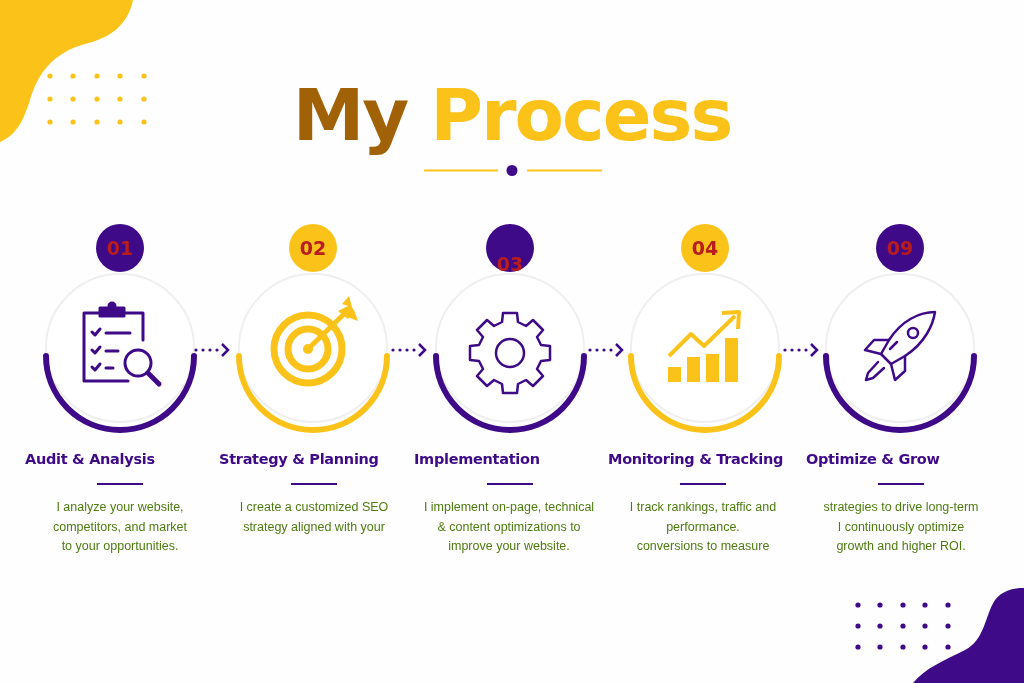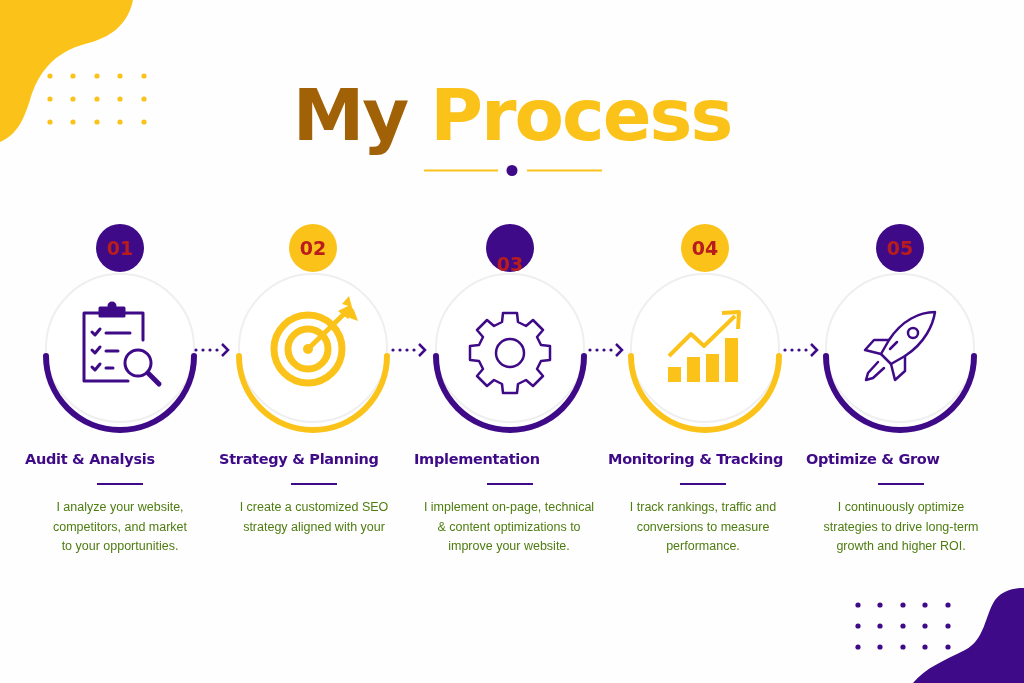--- a/index.html
+++ b/index.html
@@ -172,21 +172,21 @@
         <circle cx="806" cy="350" r="1.6"></circle>
       <polyline points="811,344 817,350 811,356" fill="none" stroke="#3f0a87" stroke-width="2.5"></polyline>
     </g>
   </g>
 </svg>
 
 <div class="badge-num" style="left:96px;top:224px">01</div>
 <div class="badge-num" style="left:289px;top:224px">02</div>
 <div class="badge-num" style="left:486px;top:240px">03</div>
 <div class="badge-num" style="left:681px;top:224px">04</div>
-<div class="badge-num" style="left:876px;top:224px">05</div>
+<div class="badge-num" style="left:876px;top:224px">09</div>
 
 <div class="step-title" style="left:25px">Audit &amp; Analysis</div>
 <div class="step-rule" style="left:97px"></div>
 <div class="step-desc" style="left:25px">
   <div>I analyze your website,</div>
   <div>competitors, and market</div>
   <div>to your opportunities.</div>
 </div>
 
 <div class="step-title" style="left:219px">Strategy &amp; Planning</div>
@@ -201,23 +201,23 @@
 <div class="step-desc" style="left:414px">
   <div>I implement on-page, technical</div>
   <div>&amp; content optimizations to</div>
   <div>improve your website.</div>
 </div>
 
 <div class="step-title" style="left:608px">Monitoring &amp; Tracking</div>
 <div class="step-rule" style="left:680px"></div>
 <div class="step-desc" style="left:608px">
   <div>I track rankings, traffic and</div>
+  <div>performance.</div>
   <div>conversions to measure</div>
-  <div>performance.</div>
 </div>
 
 <div class="step-title" style="left:806px">Optimize &amp; Grow</div>
 <div class="step-rule" style="left:878px"></div>
 <div class="step-desc" style="left:806px">
+  <div>strategies to drive long-term</div>
   <div>I continuously optimize</div>
-  <div>strategies to drive long-term</div>
   <div>growth and higher ROI.</div>
 </div>
 
 </body></html>

